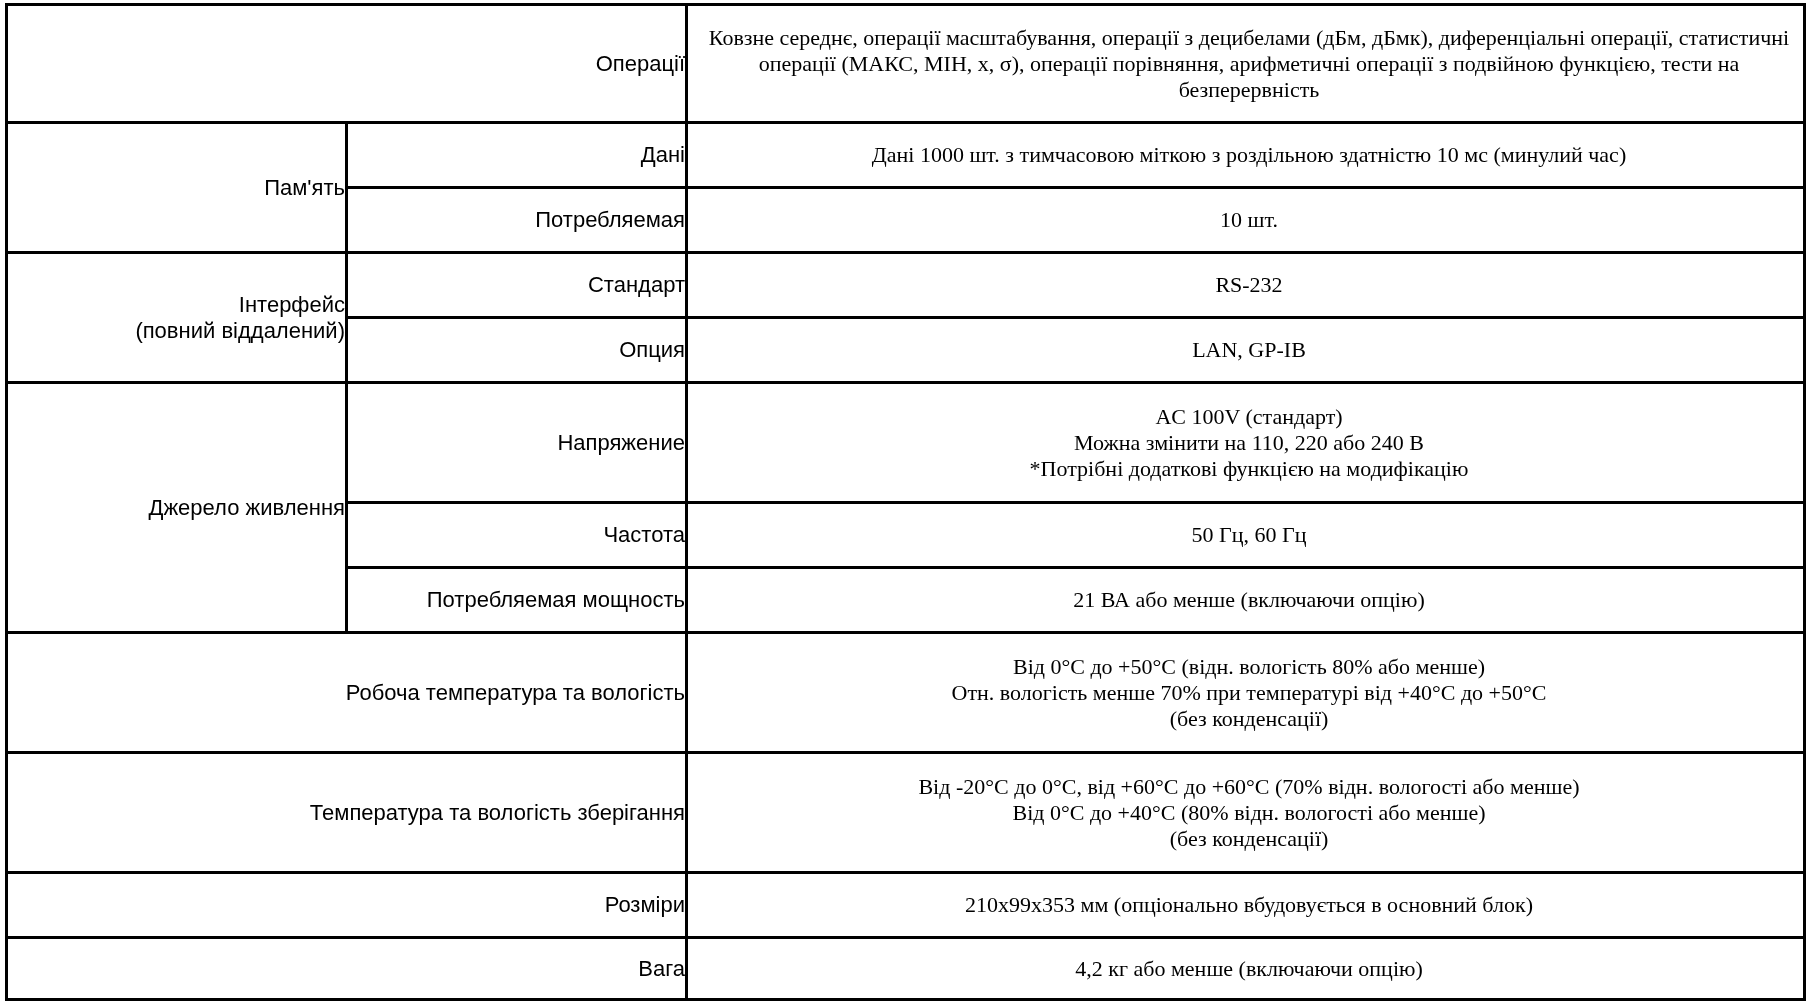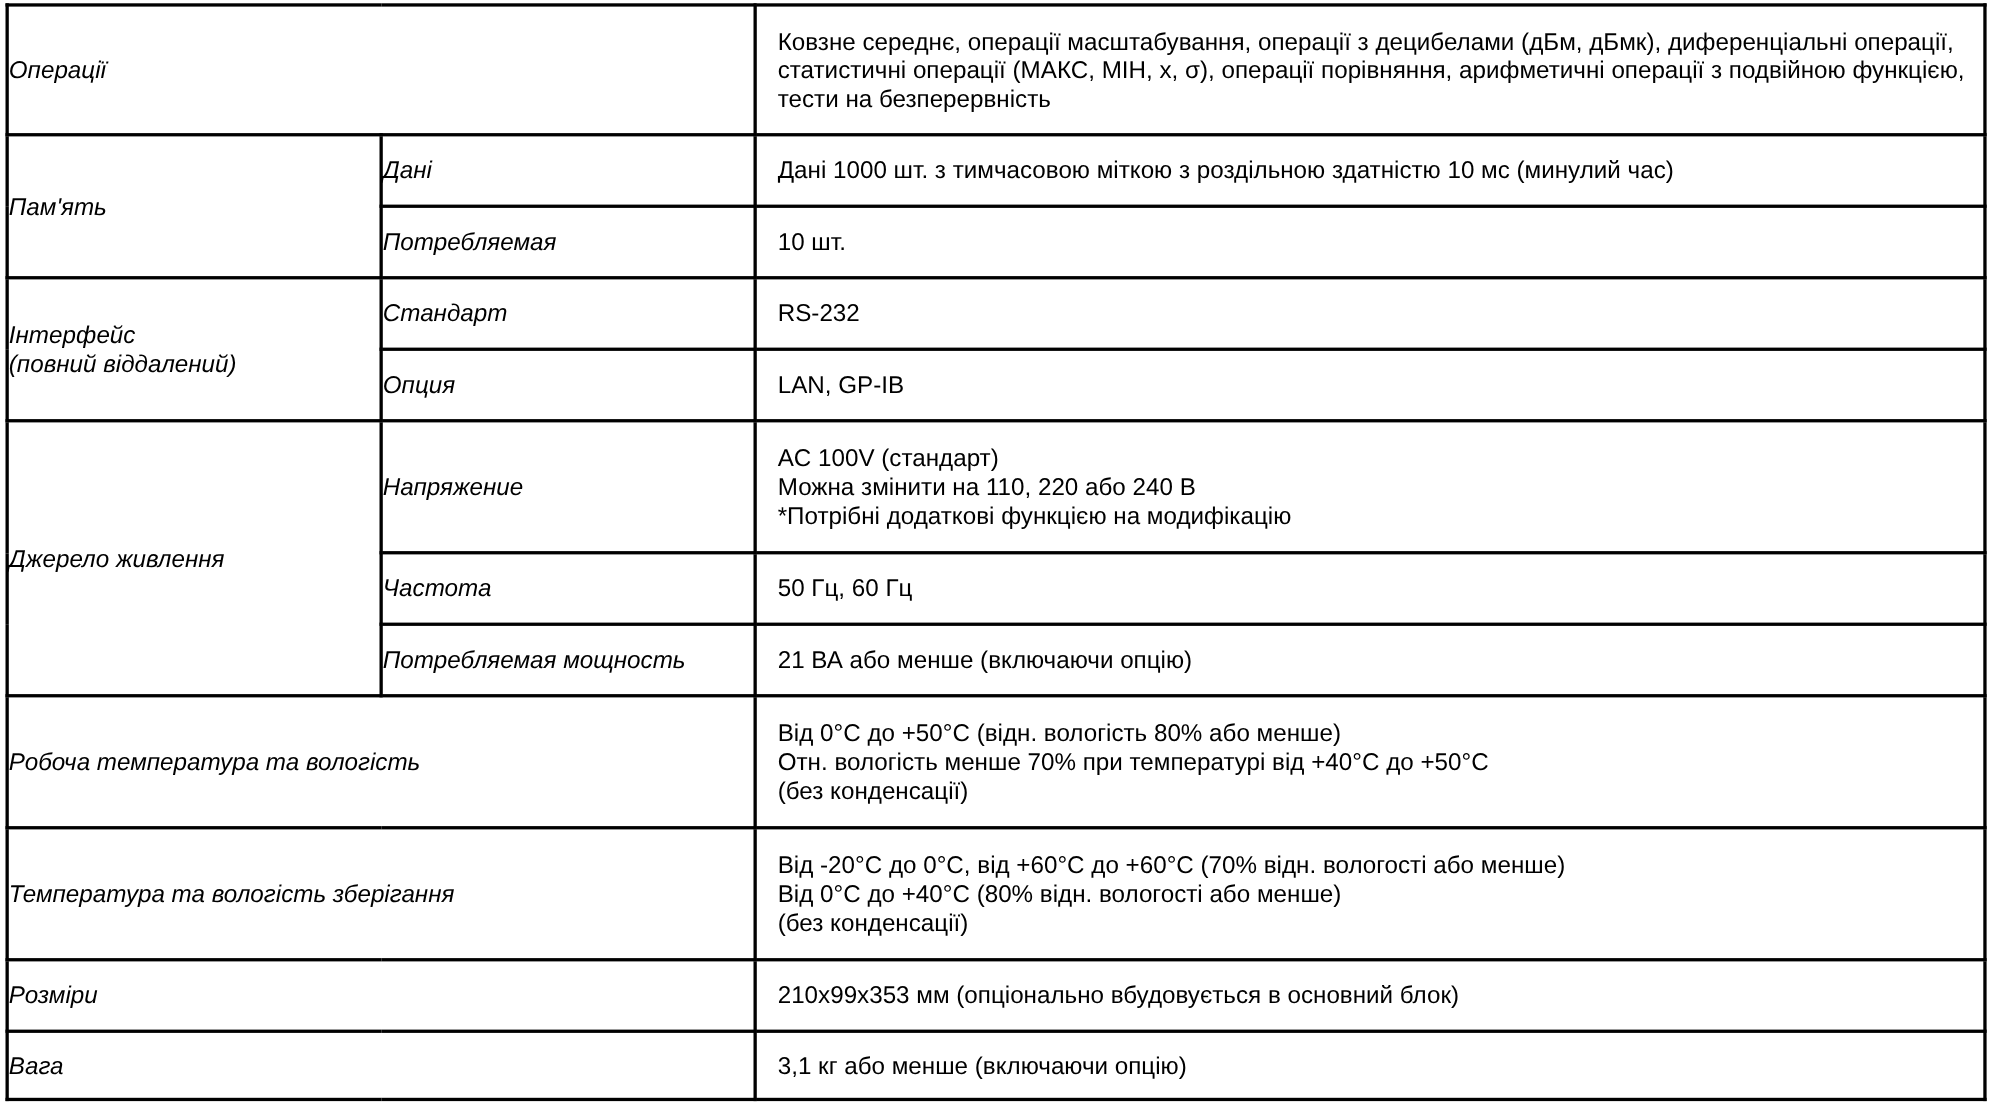--- a/index.html
+++ b/index.html
@@ -27,27 +27,27 @@
   }
   table.spec td {
     border: 3px solid #000000;
     padding: 0;
     vertical-align: middle;
   }
   table.spec col.c1 { width: 340px; }
   table.spec col.c2 { width: 340px; }
   table.spec col.c3 { width: 1118px; }
   td.label {
-    text-align: left;
-    font-style: italic;
+    text-align: right;
   }
   td.value {
-    text-align: left;
+    text-align: center;
     padding-left: 19px !important;
     padding-right: 12px !important;
+    font-family: Liberation Serif, serif;
   }
   .line { display: block; white-space: nowrap; }
   .wrap { white-space: normal; }
   tr.h118 td { height: 115px; }
   tr.h65 td { height: 62px; }
   tr.h120 td { height: 117px; }
   tr.h62 td { height: 59px; }
 </style>
 </head>
 <body>
@@ -169,17 +169,17 @@
       <td class="value">
         <span>210x99x353 мм (опціонально вбудовується в основний блок)</span>
       </td>
     </tr>
 
     <tr class="h62">
       <td class="label" colspan="2">
         <span>Вага</span>
       </td>
       <td class="value">
-        <span>3,1 кг або менше (включаючи опцію)</span>
+        <span>4,2 кг або менше (включаючи опцію)</span>
       </td>
     </tr>
   </tbody>
 </table>
 
 </body></html>

